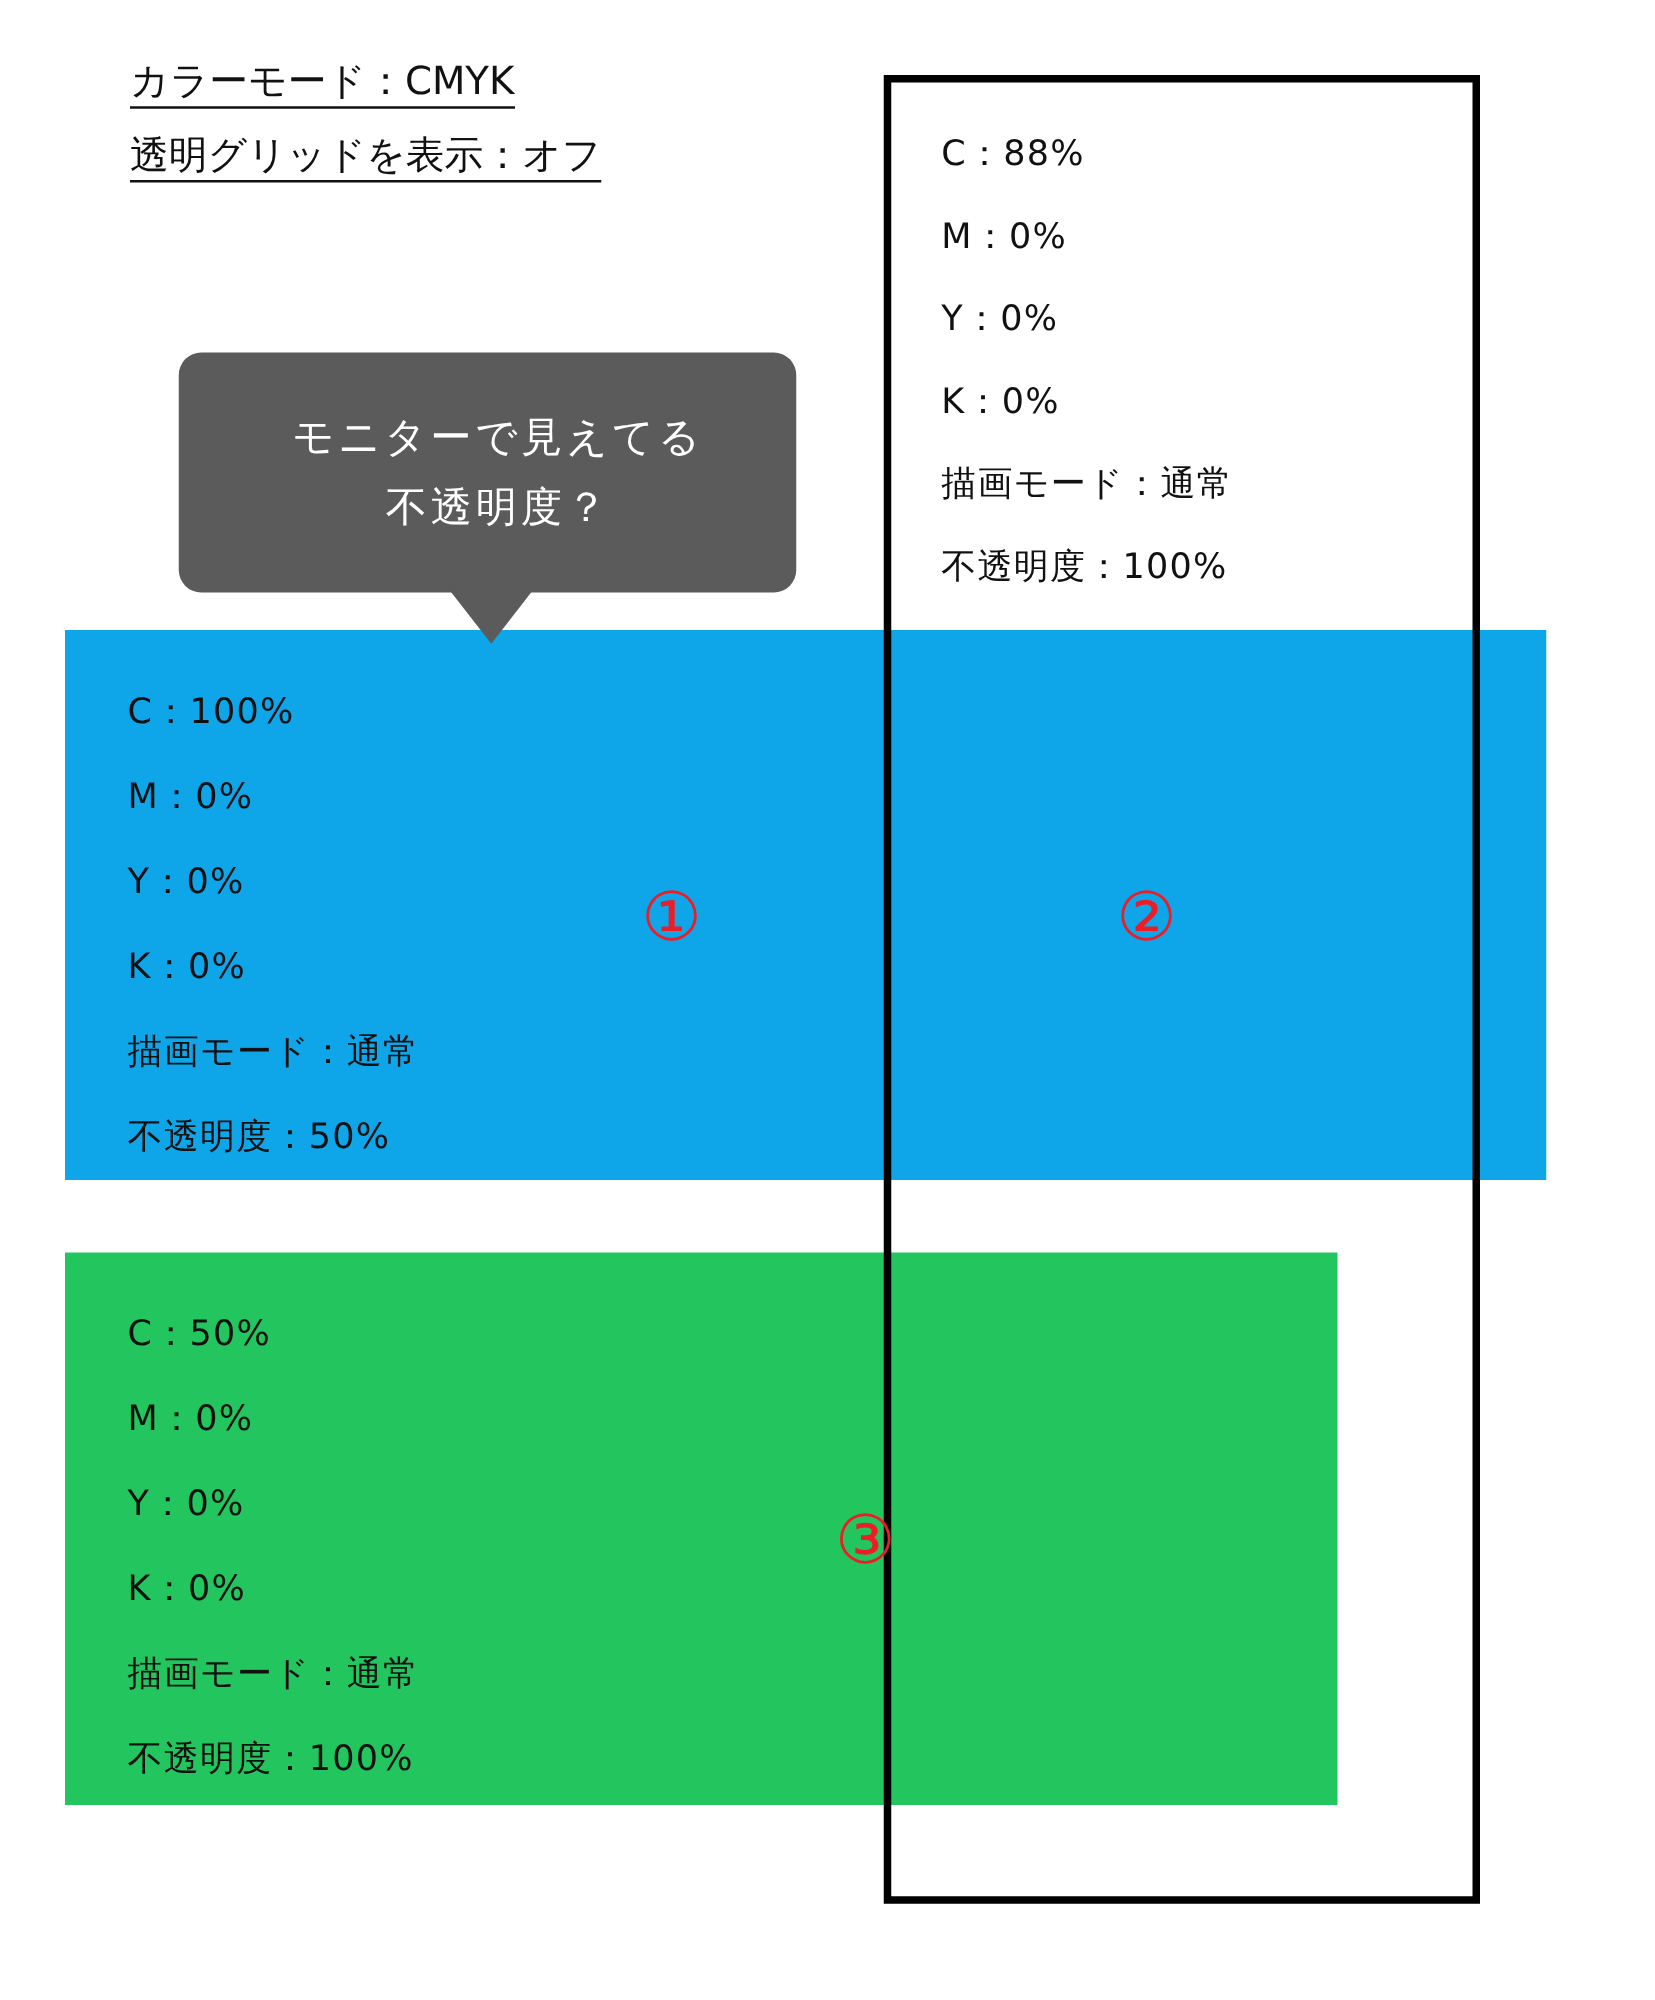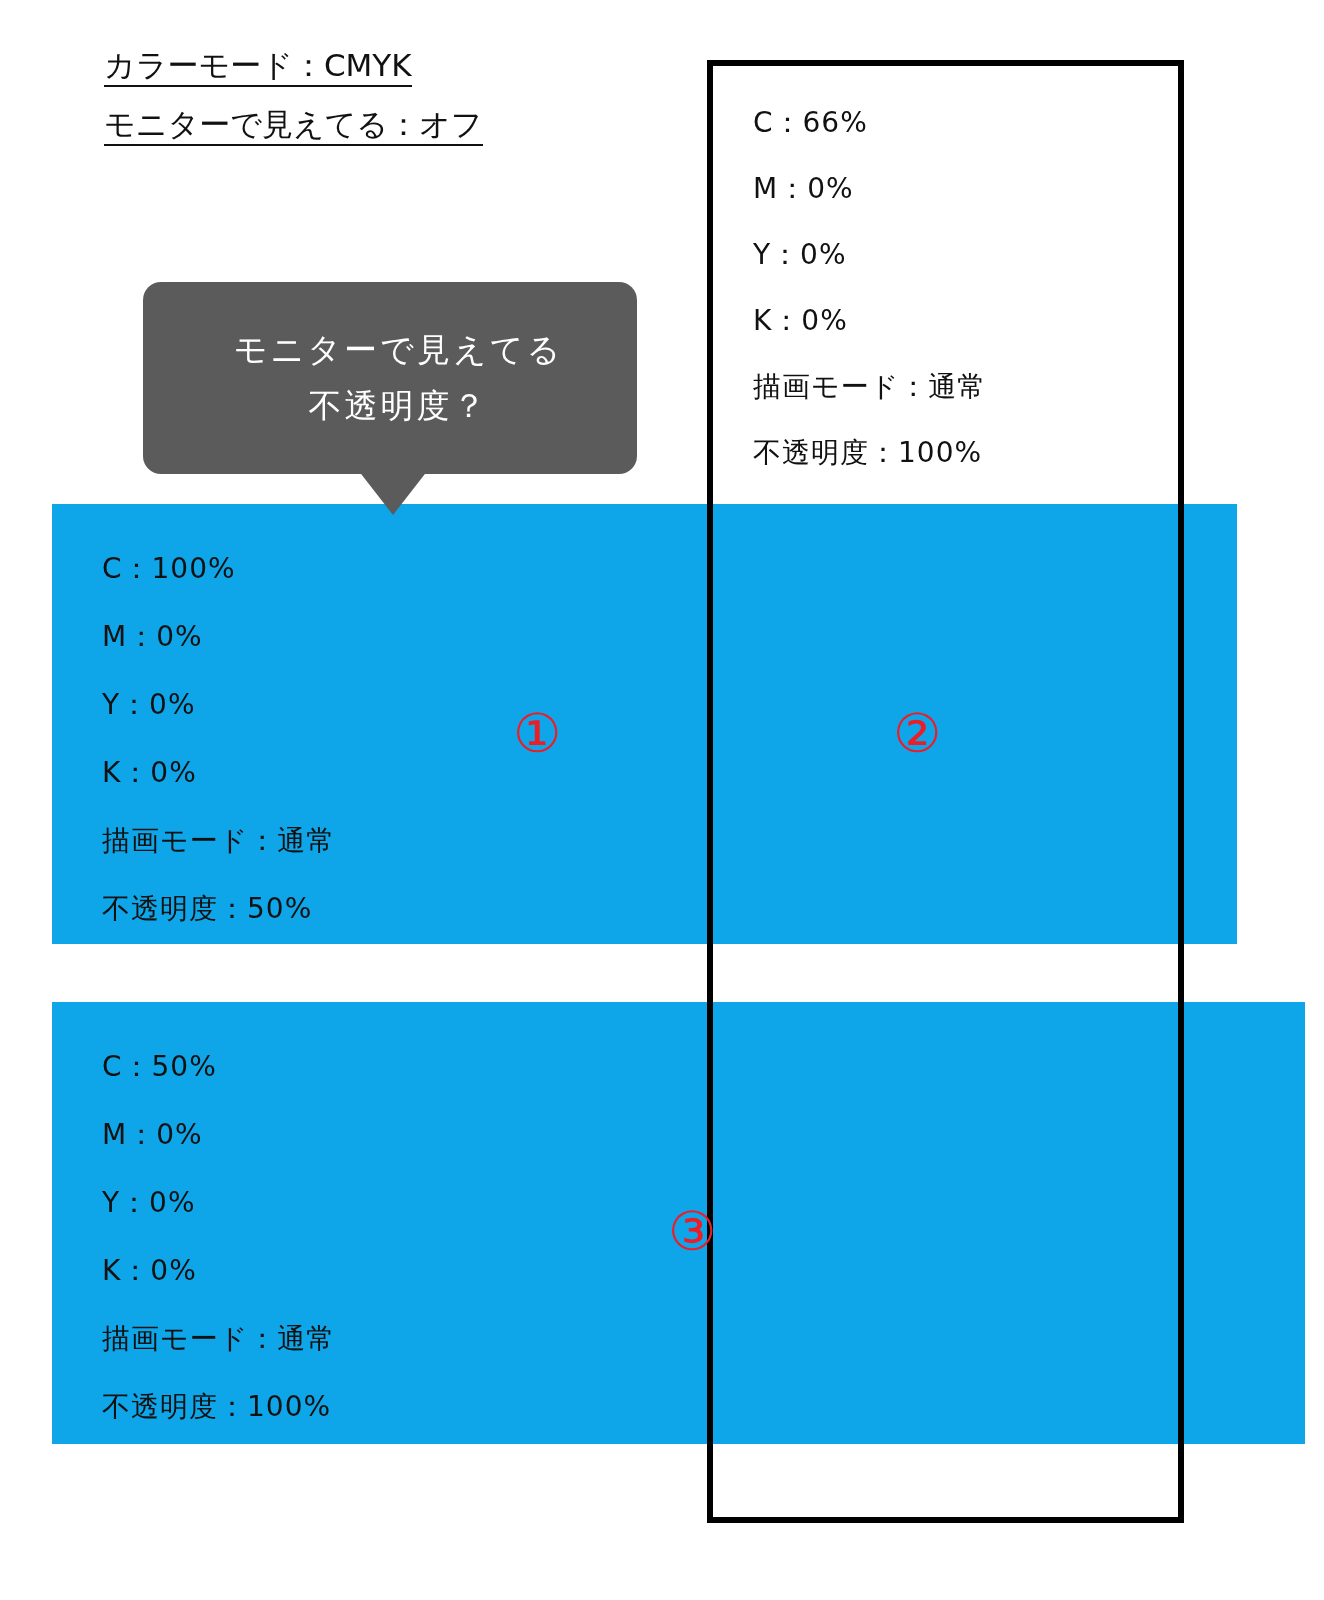--- a/index.html
+++ b/index.html
@@ -110,23 +110,23 @@
   #block1 {
     left: 52px;
     top: 504px;
     width: 1185px;
     height: 440px;
     background: #0ea5e9;
   }
   #block3 {
     left: 52px;
     top: 1002px;
-    width: 1253px;
+    width: 1018px;
     height: 442px;
-    background: #0ea5e9;
+    background: #22c55e;
   }
   .block .params {
     position: absolute;
     left: 50px;
     top: 46px;
   }
   .block .params .row {
     font-size: 28px;
     color: #111111;
     margin-bottom: 30px;
@@ -147,21 +147,21 @@
   #marker2 { left: 893px; top: 707px; }
   #marker3 { left: 668px; top: 1205px; }
 </style>
 </head>
 <body>
 
 <div id="stage">
 
   <div class="settings">
     <span class="lwrap"><span class="line">カラーモード：CMYK</span></span>
-    <span class="lwrap"><span class="line">モニターで見えてる：オフ</span></span>
+    <span class="lwrap"><span class="line">透明グリッドを表示：オフ</span></span>
   </div>
 
   <div class="block" id="block1">
     <div class="params">
       <div class="row">C：100%</div>
       <div class="row">M：0%</div>
       <div class="row">Y：0%</div>
       <div class="row">K：0%</div>
       <div class="row">描画モード：通常</div>
       <div class="row">不透明度：50%</div>
@@ -174,21 +174,21 @@
       <div class="row">M：0%</div>
       <div class="row">Y：0%</div>
       <div class="row">K：0%</div>
       <div class="row">描画モード：通常</div>
       <div class="row">不透明度：100%</div>
     </div>
   </div>
 
   <div class="frame"></div>
   <div class="frame-text">
-    <div class="row">C：66%</div>
+    <div class="row">C：88%</div>
     <div class="row">M：0%</div>
     <div class="row">Y：0%</div>
     <div class="row">K：0%</div>
     <div class="row">描画モード：通常</div>
     <div class="row">不透明度：100%</div>
   </div>
 
   <div class="bubble">
     <div class="bubble-inner">
       <span>モニターで見えてる</span>

